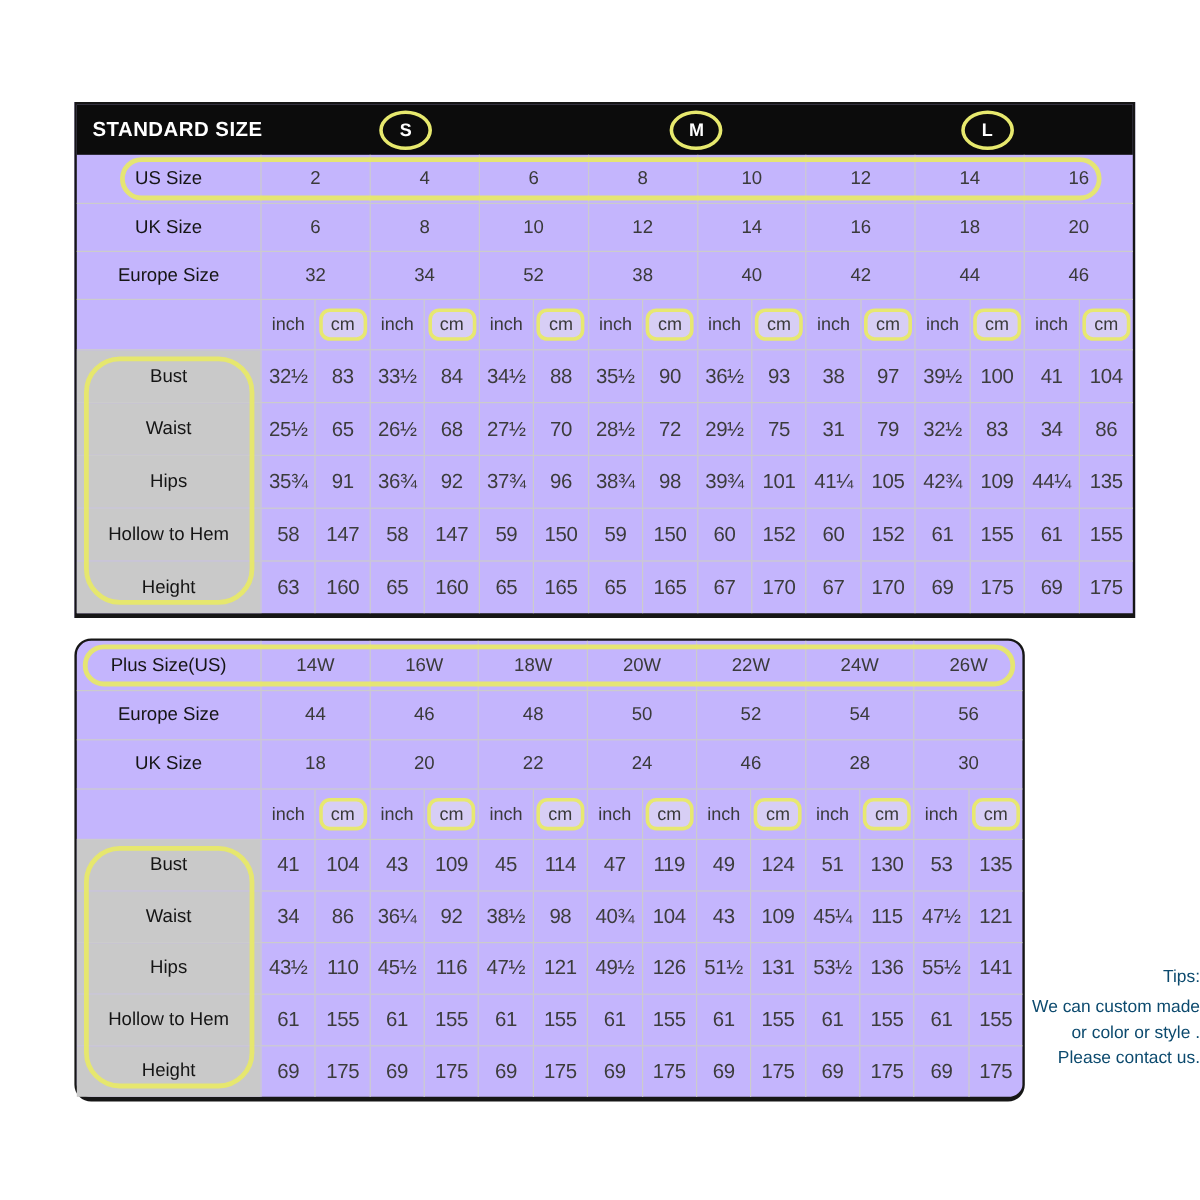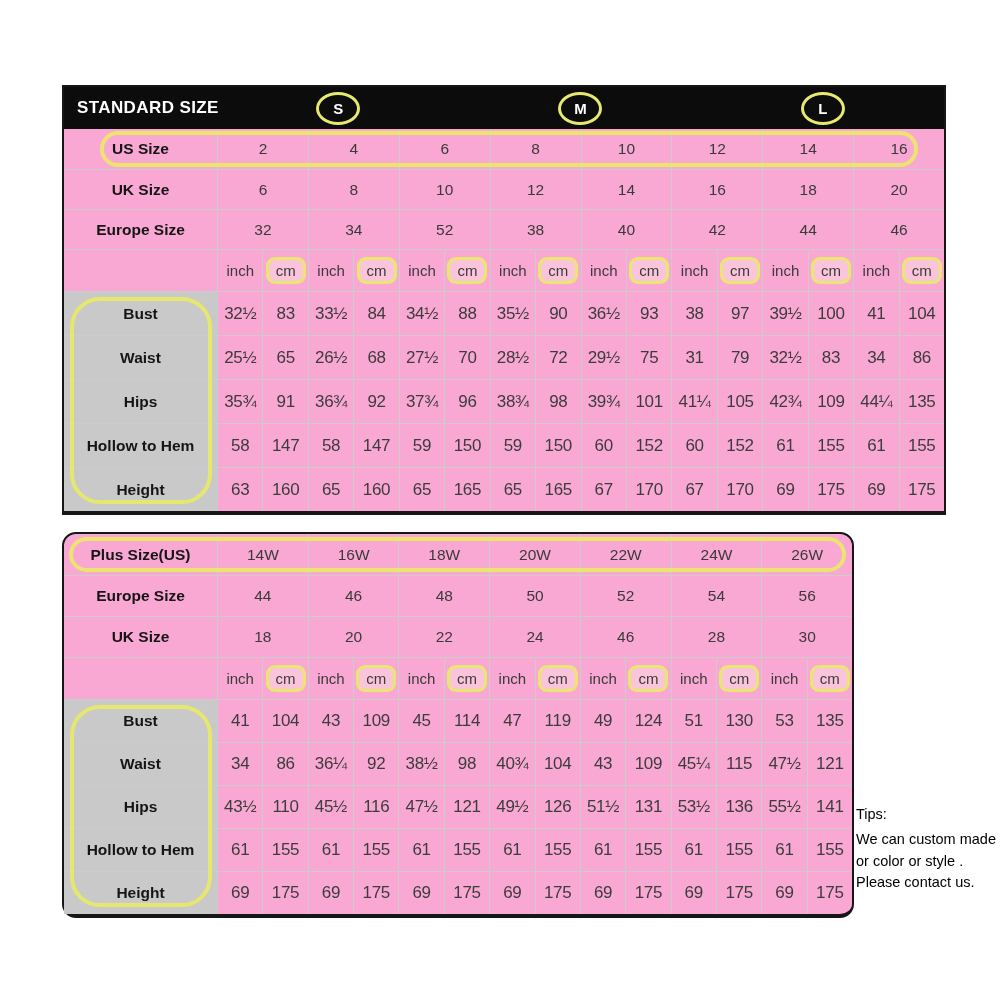--- a/index.html
+++ b/index.html
@@ -11,21 +11,21 @@
     background: #ffffff;
     font-family: "Liberation Sans", "DejaVu Sans", sans-serif;
     overflow: hidden;
   }
 
   
   .size-table {
     position: absolute;
     border: 2px solid #161616;
     border-bottom-width: 4px;
-    background: #f9a8d4;
+    background: #c4b5fd;
   }
   .t1 { left: 62px; top: 85px;  width: 884px; }
   .t2 { left: 62px; top: 532px; width: 792px; border-radius: 14px; }
 
   .t-header {
     height: 42px;
     background: #0c0c0c;
     display: flex;
     align-items: center;
   }
@@ -55,21 +55,21 @@
   }
 
   .rows { position: relative; }
   .trow { display: flex; position: relative; }
   .rows .trow + .trow { border-top: 1px solid #cccccc; }
 
   .cell { display: flex; align-items: center; justify-content: center; }
   .label-cell {
     width: 153px;
     flex: none;
-    font-weight: bold;
+    font-weight: normal;
     font-size: 15.5px;
     color: #151515;
     white-space: nowrap;
   }
   .dcell { flex: 1; border-left: 1px solid #cccccc; }
 
   .row-size    { height: 40px; }
   .row-unit    { height: 42px; }
   .row-measure { height: 44px; justify-content: space-between; }
   .t2 .row-size    { height: 41px; }
@@ -109,23 +109,24 @@
   }
   .oval-1 { top: 168px; height: 207px; }
   .oval-2 { top: 171px; height: 202px; }
 
   
   .tips {
     position: absolute;
     left: 856px;
     top: 804px;
     width: 144px;
-    color: #000000;
+    color: #0c4a6e;
     font-size: 14.5px;
     line-height: 1.5;
+    text-align: right;
   }
   .tips-title { margin-bottom: 3px; }
 </style>
 </head>
 <body>
 
 <div class="page">
 
   <section class="size-table t1">
     <div class="t-header">

